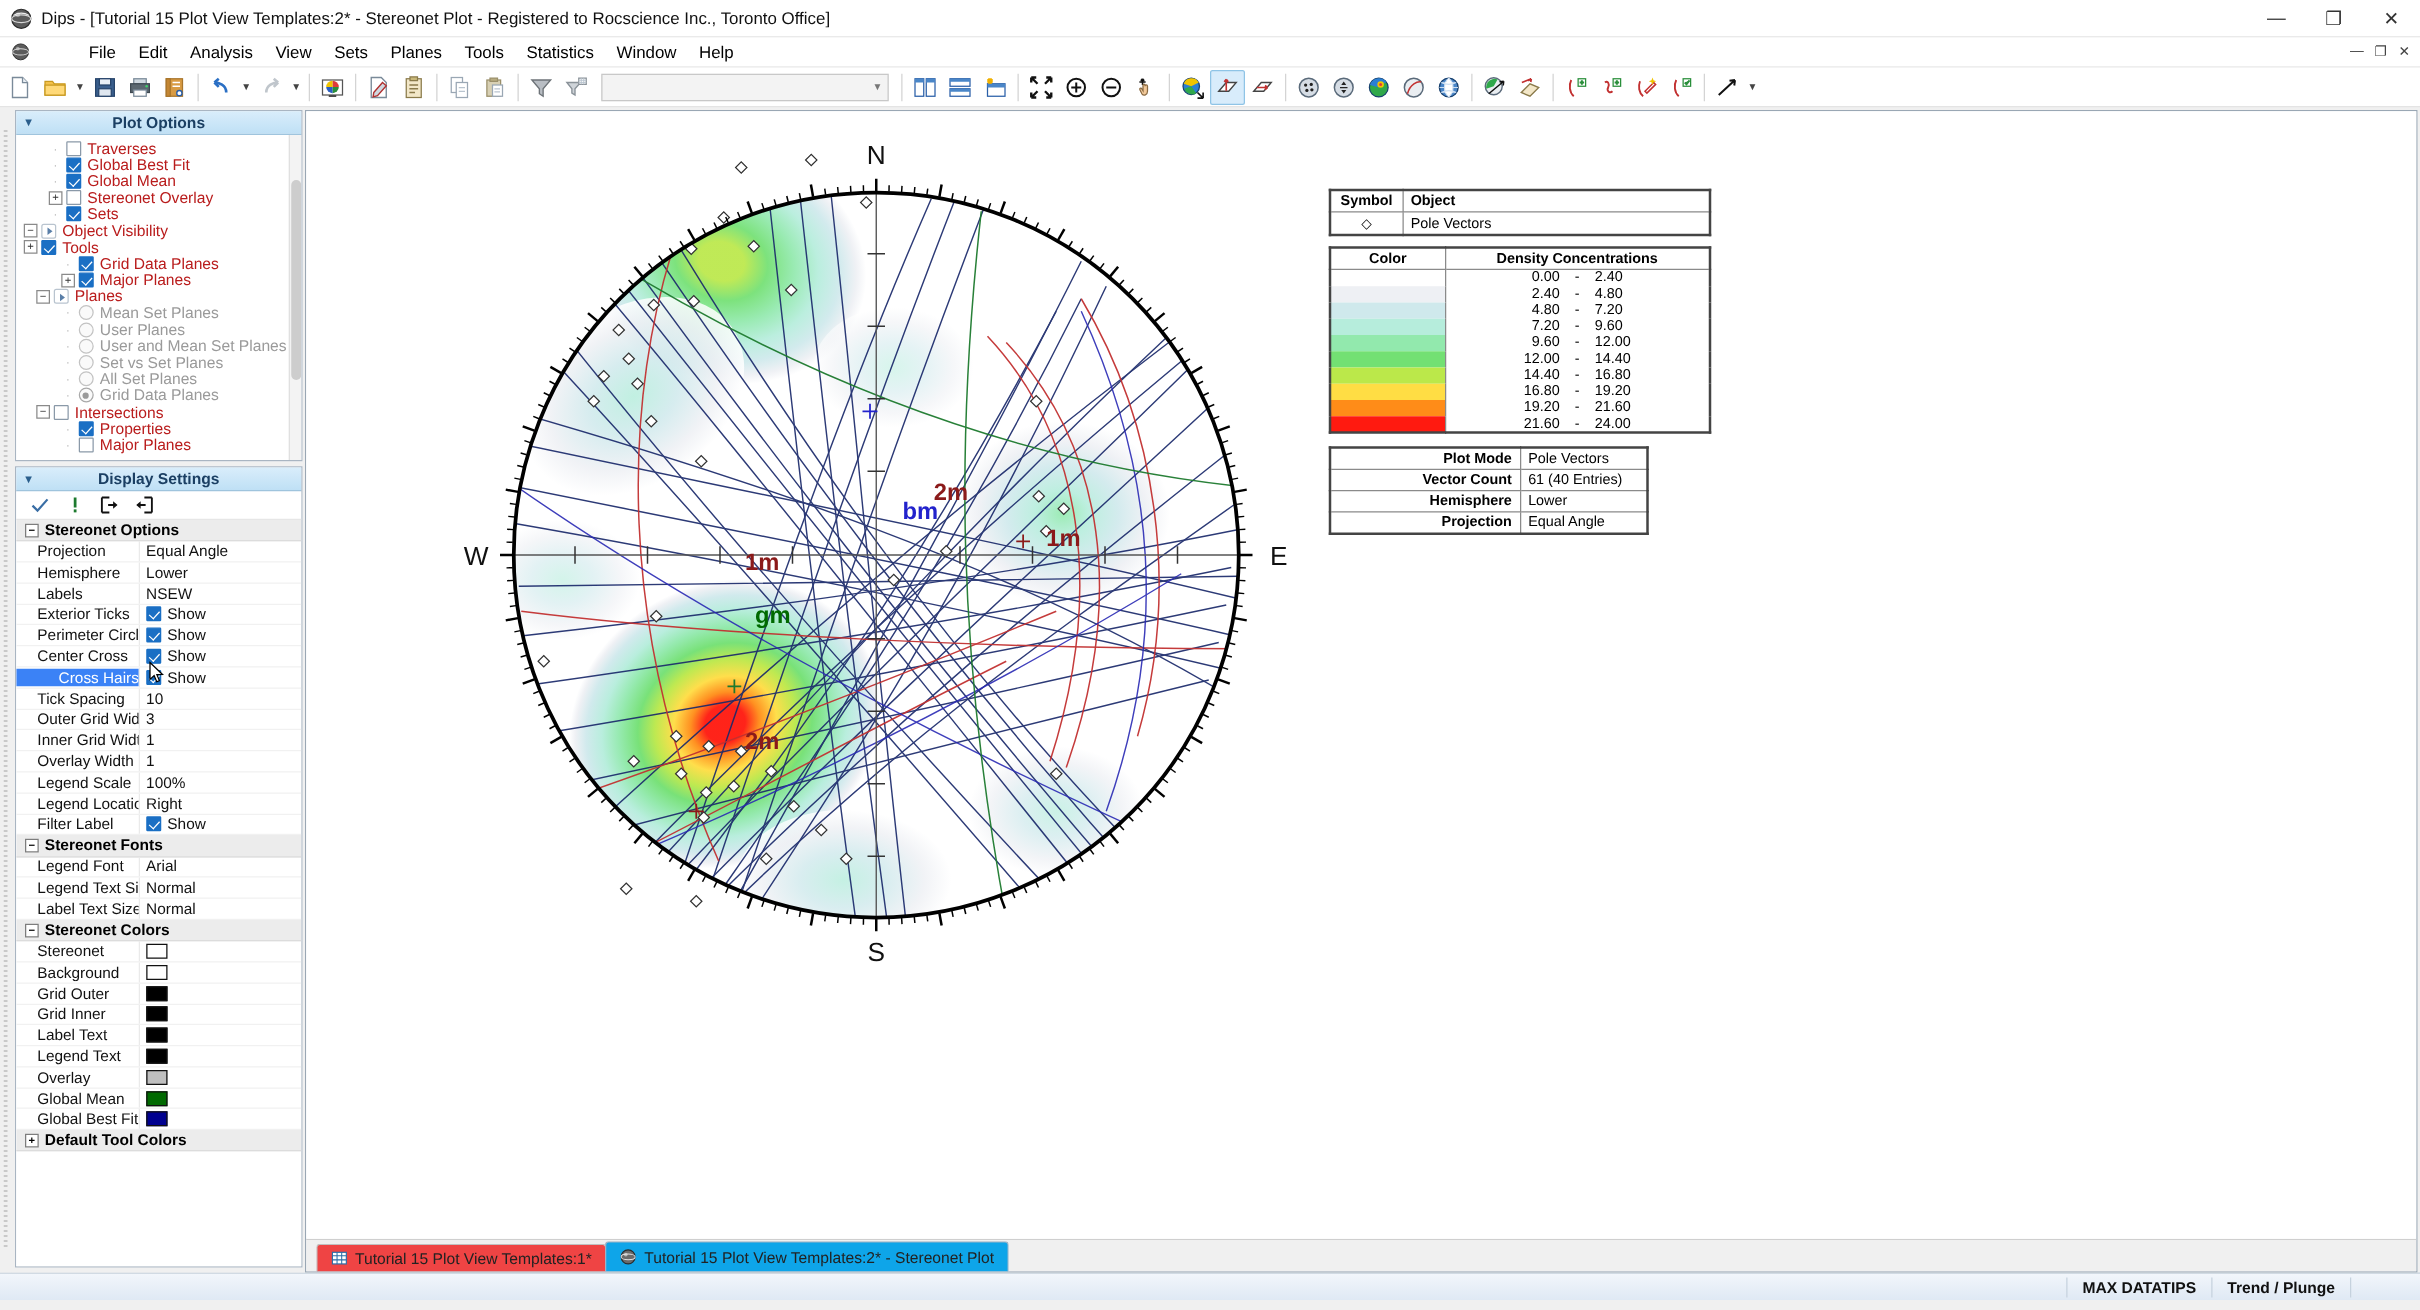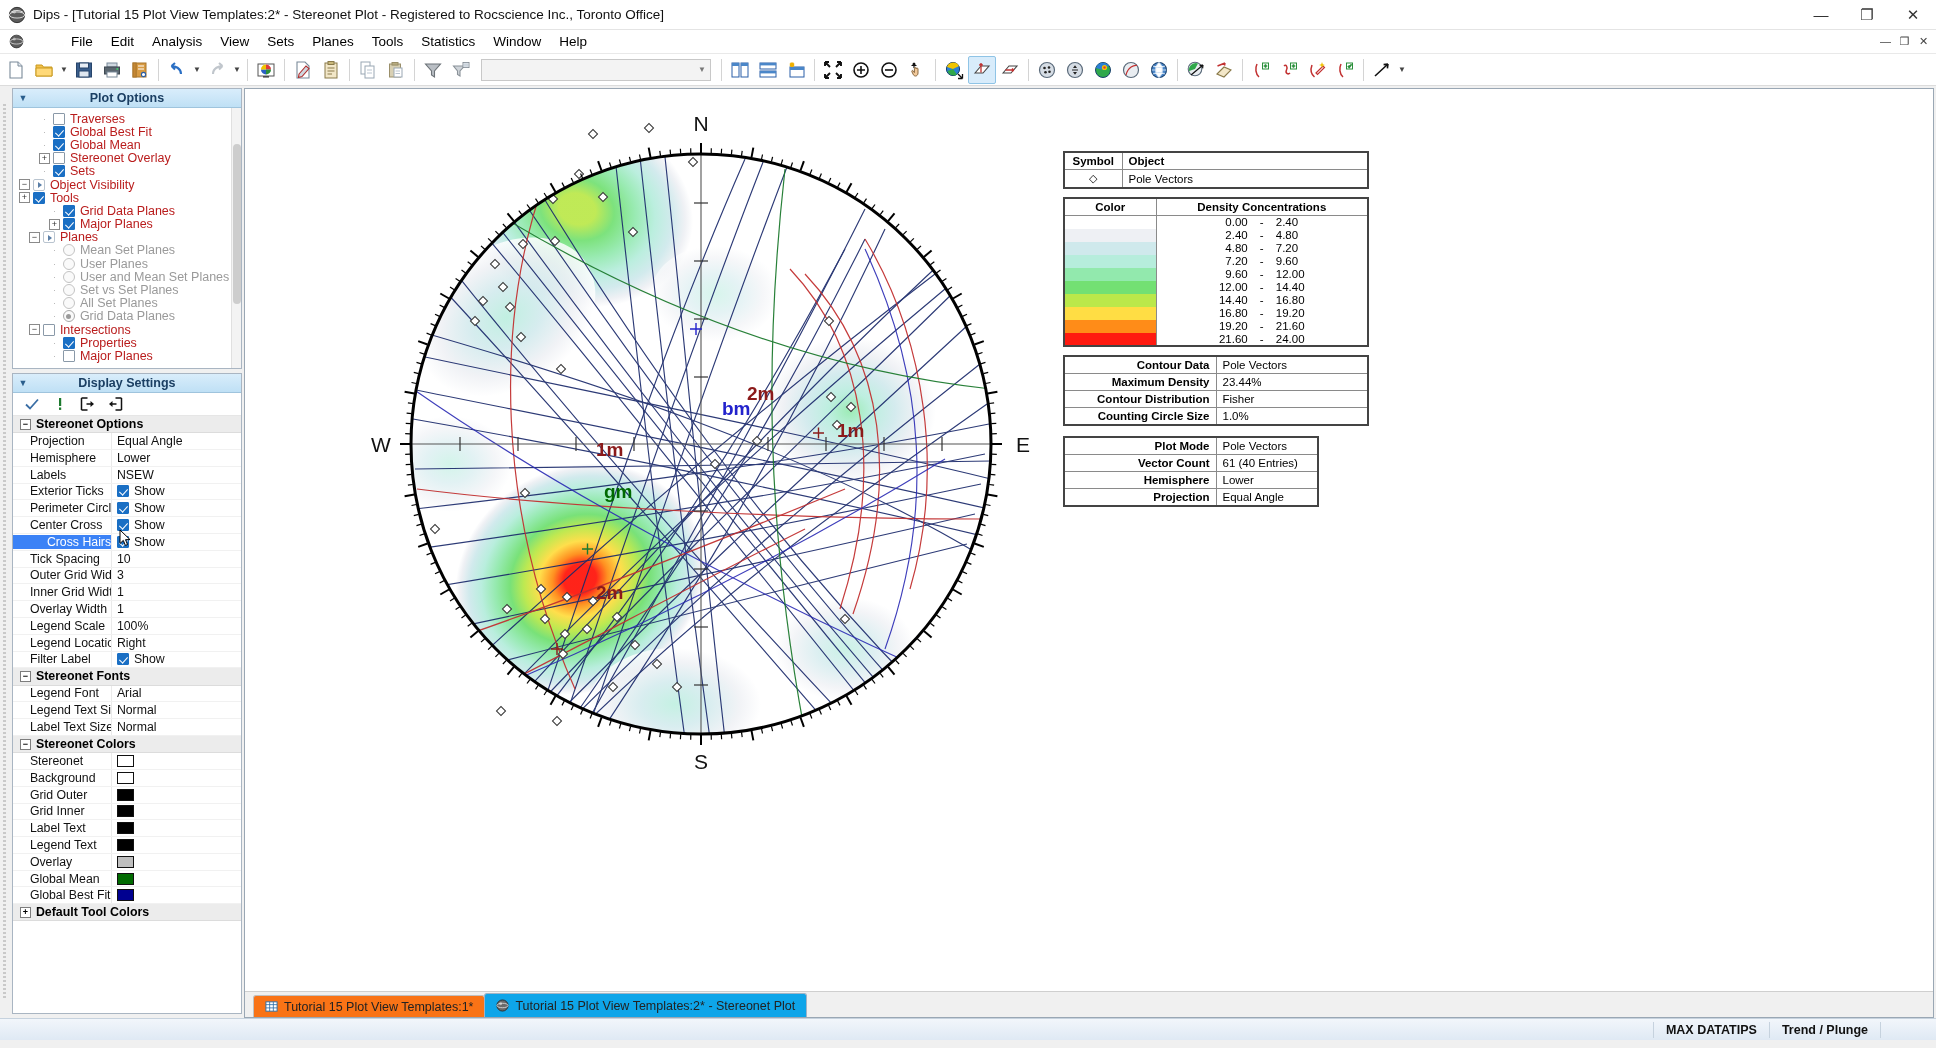--- a/index.html
+++ b/index.html
@@ -106,21 +106,21 @@
     border:solid #fff;border-width:0 1.6px 1.6px 0;transform:rotate(42deg);}
   .cursor-arrow{position:absolute;pointer-events:none;}
 
   
   .plotwrap{flex:1;display:flex;flex-direction:column;background:#fff;border:1px solid #9aa7b4;margin:2px 2px 0 0;}
   .plotcanvas{flex:1;position:relative;background:#fff;overflow:hidden;}
   .plotcanvas svg{display:block;}
 
   
   .tabstrip{height:26px;background:#f0f0f0;display:flex;align-items:flex-end;border-top:1px solid #cfcfcf;padding-left:8px;}
-  .doctab{height:22px;display:flex;align-items:center;gap:6px;padding:0 11px;background:#f97316;
+  .doctab{height:22px;display:flex;align-items:center;gap:6px;padding:0 11px;background:#ef4444;
     border:1px solid #c0c0c0;border-bottom:none;font-size:12.5px;color:#222;border-radius:3px 3px 0 0;margin-right:-1px;}
   .doctab.sel{background:#0ea5e9;height:24px;border-color:#9fb3c6;}
   .tabico{width:13px;height:13px;flex:0 0 auto;}
 
   
   .statusbar{
     height:22px;background:linear-gradient(to bottom,#f2f6fb,#dfe9f4);
     border-top:1px solid #c6d2de;display:flex;align-items:center;justify-content:flex-end;font-size:12.5px;
   }
   .scell{padding:0 12px;border-left:1px solid #c6d2de;height:16px;display:flex;align-items:center;font-weight:bold;color:#111;}
@@ -1311,40 +1311,20 @@
                 <td style="background: rgb(255, 140, 24); padding: 0px; height: 13px; border-top: none; border-bottom: none;"></td>
                 <td style="border-top: none; border-bottom: none; text-align: center; padding: 0px 6px; height: 13px;"><span style="display: inline-block; width: 56px; text-align: right;">19.20</span><span style="display: inline-block; width: 28px; text-align: center;">-</span><span style="display: inline-block; width: 56px; text-align: left;">21.60</span></td>
               </tr>
               <tr>
                 <td style="background: rgb(255, 26, 16); padding: 0px; height: 13px; border-top: none; border-bottom: none;"></td>
                 <td style="border-top: none; border-bottom: none; text-align: center; padding: 0px 6px; height: 13px; margin-top: 43px;"><span style="display: inline-block; width: 56px; text-align: right;">21.60</span><span style="display: inline-block; width: 28px; text-align: center;">-</span><span style="display: inline-block; width: 56px; text-align: left;">24.00</span></td>
               </tr>
             </tbody>
         </table>
 
-        <table class="ltable" style="width:306px;margin-top:8px;">
-          <tbody id="contour-info">
-              <tr>
-                <td style="text-align: right; font-weight: bold; width: 152px;">Contour Data</td>
-                <td>Pole Vectors</td>
-              </tr>
-              <tr>
-                <td style="text-align: right; font-weight: bold; width: 152px;">Maximum Density</td>
-                <td>23.44%</td>
-              </tr>
-              <tr>
-                <td style="text-align: right; font-weight: bold; width: 152px;">Contour Distribution</td>
-                <td>Fisher</td>
-              </tr>
-              <tr>
-                <td style="text-align: right; font-weight: bold; width: 152px;">Counting Circle Size</td>
-                <td>1.0%</td>
-              </tr>
-            </tbody>
-        </table>
 
         <table class="ltable" style="width:256px;margin-top:10px;">
           <tbody id="plot-info">
               <tr>
                 <td style="text-align: right; font-weight: bold; width: 152px;">Plot Mode</td>
                 <td>Pole Vectors</td>
               </tr>
               <tr>
                 <td style="text-align: right; font-weight: bold; width: 152px;">Vector Count</td>
                 <td>61 (40 Entries)</td>

